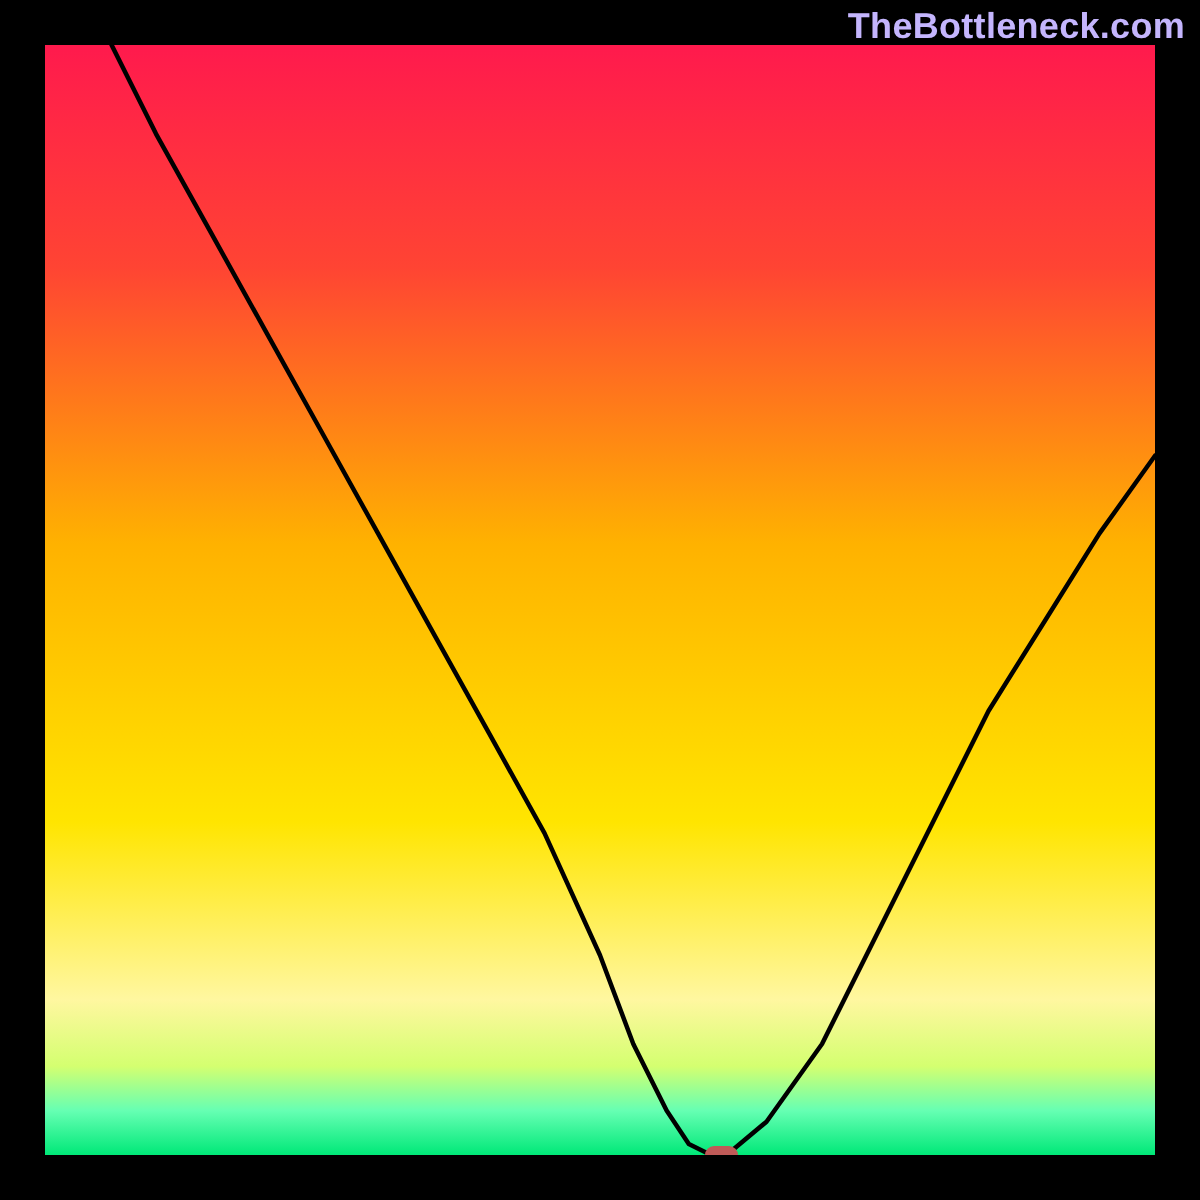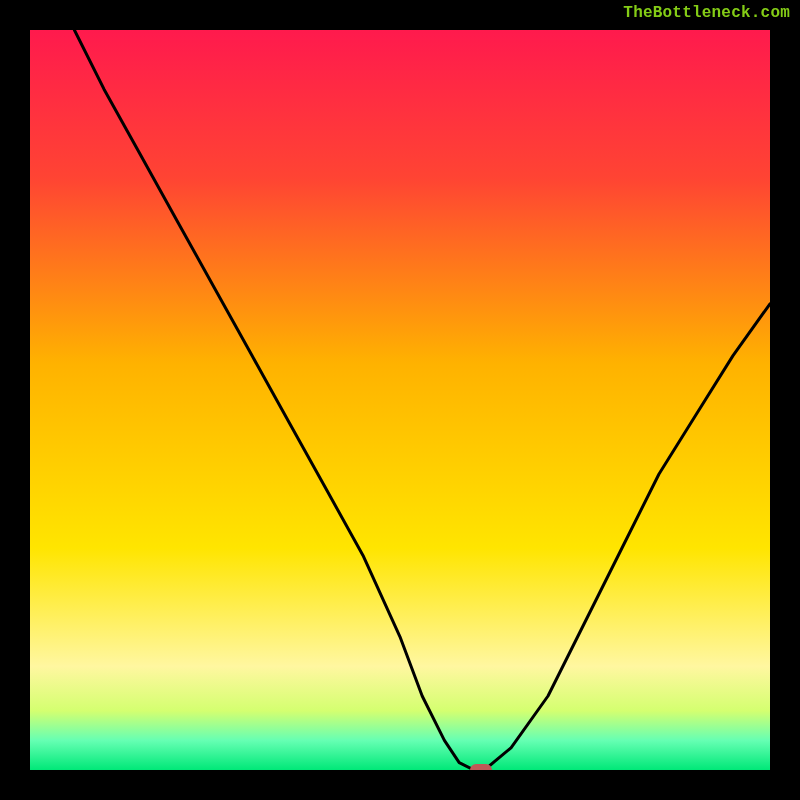--- a/index.html
+++ b/index.html
@@ -40,24 +40,24 @@
     position: absolute;
     width: 22px;
     height: 12px;
     border-radius: 6px;
     transform: translate(-50%, -50%);
   }
   .watermark {
     position: absolute;
     top: 4px;
     right: 10px;
-    font-family: Liberation Mono, monospace;
-    font-size: 16px;
+    font-family: Liberation Sans, sans-serif;
+    font-size: 24px;
     font-weight: 600;
-    color: #84cc16;
+    color: #c4b5fd;
     letter-spacing: 0.2px;
   }
 </style>
 </head>
 <body>
 
 <div class="frame">
 
   <div class="watermark">TheBottleneck.com</div>
 

